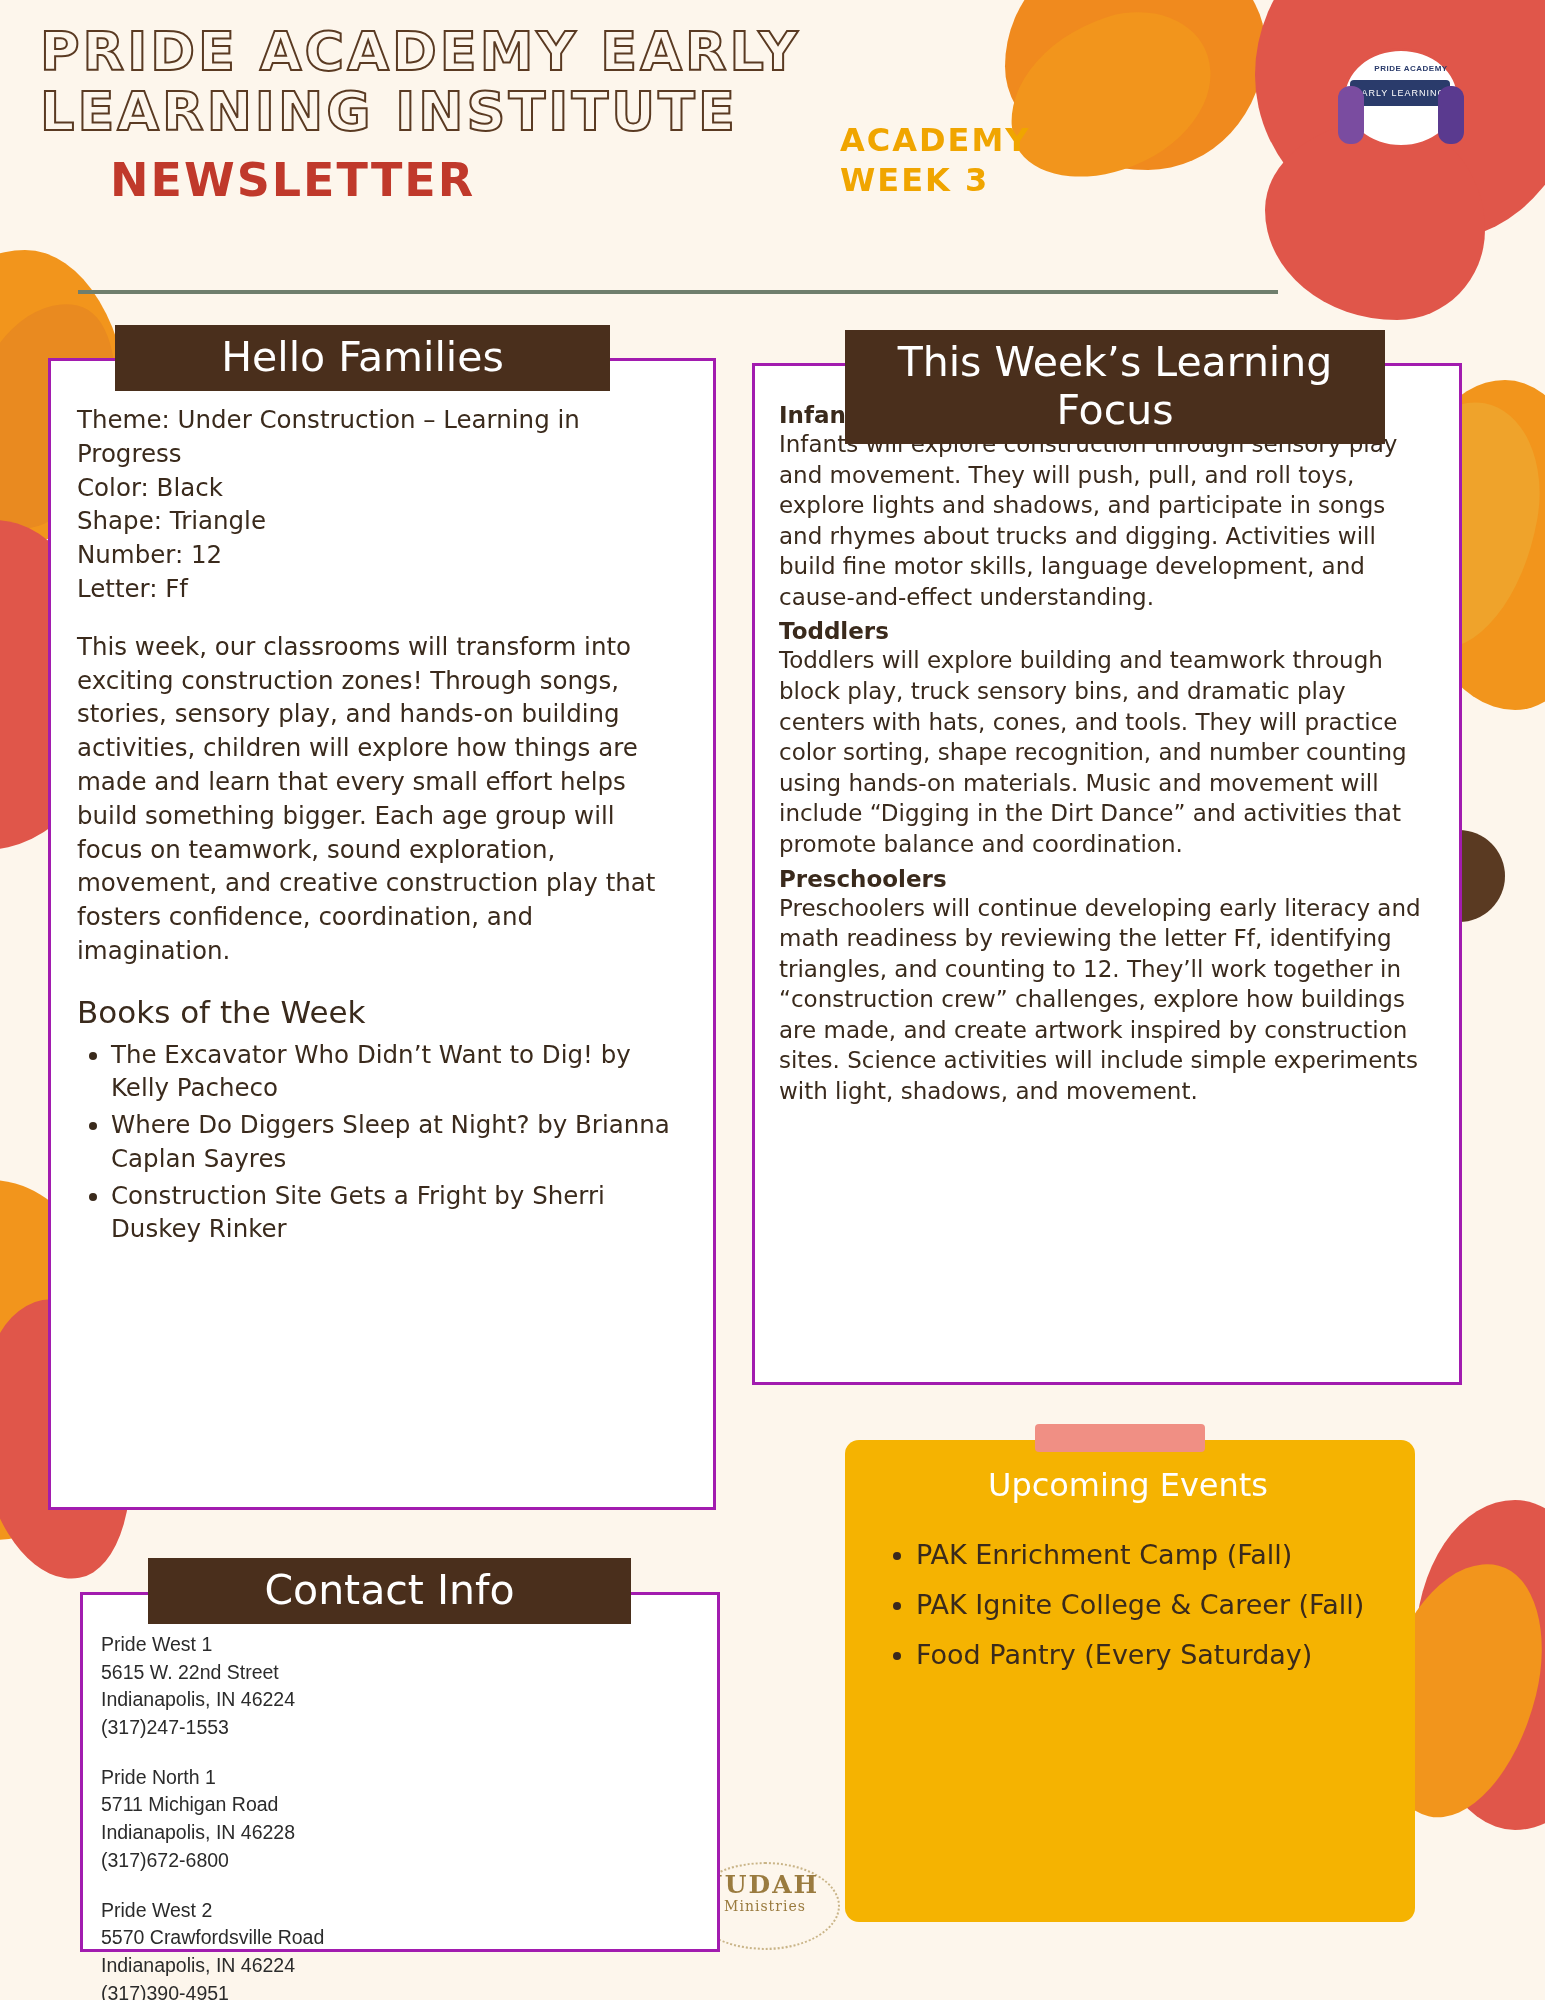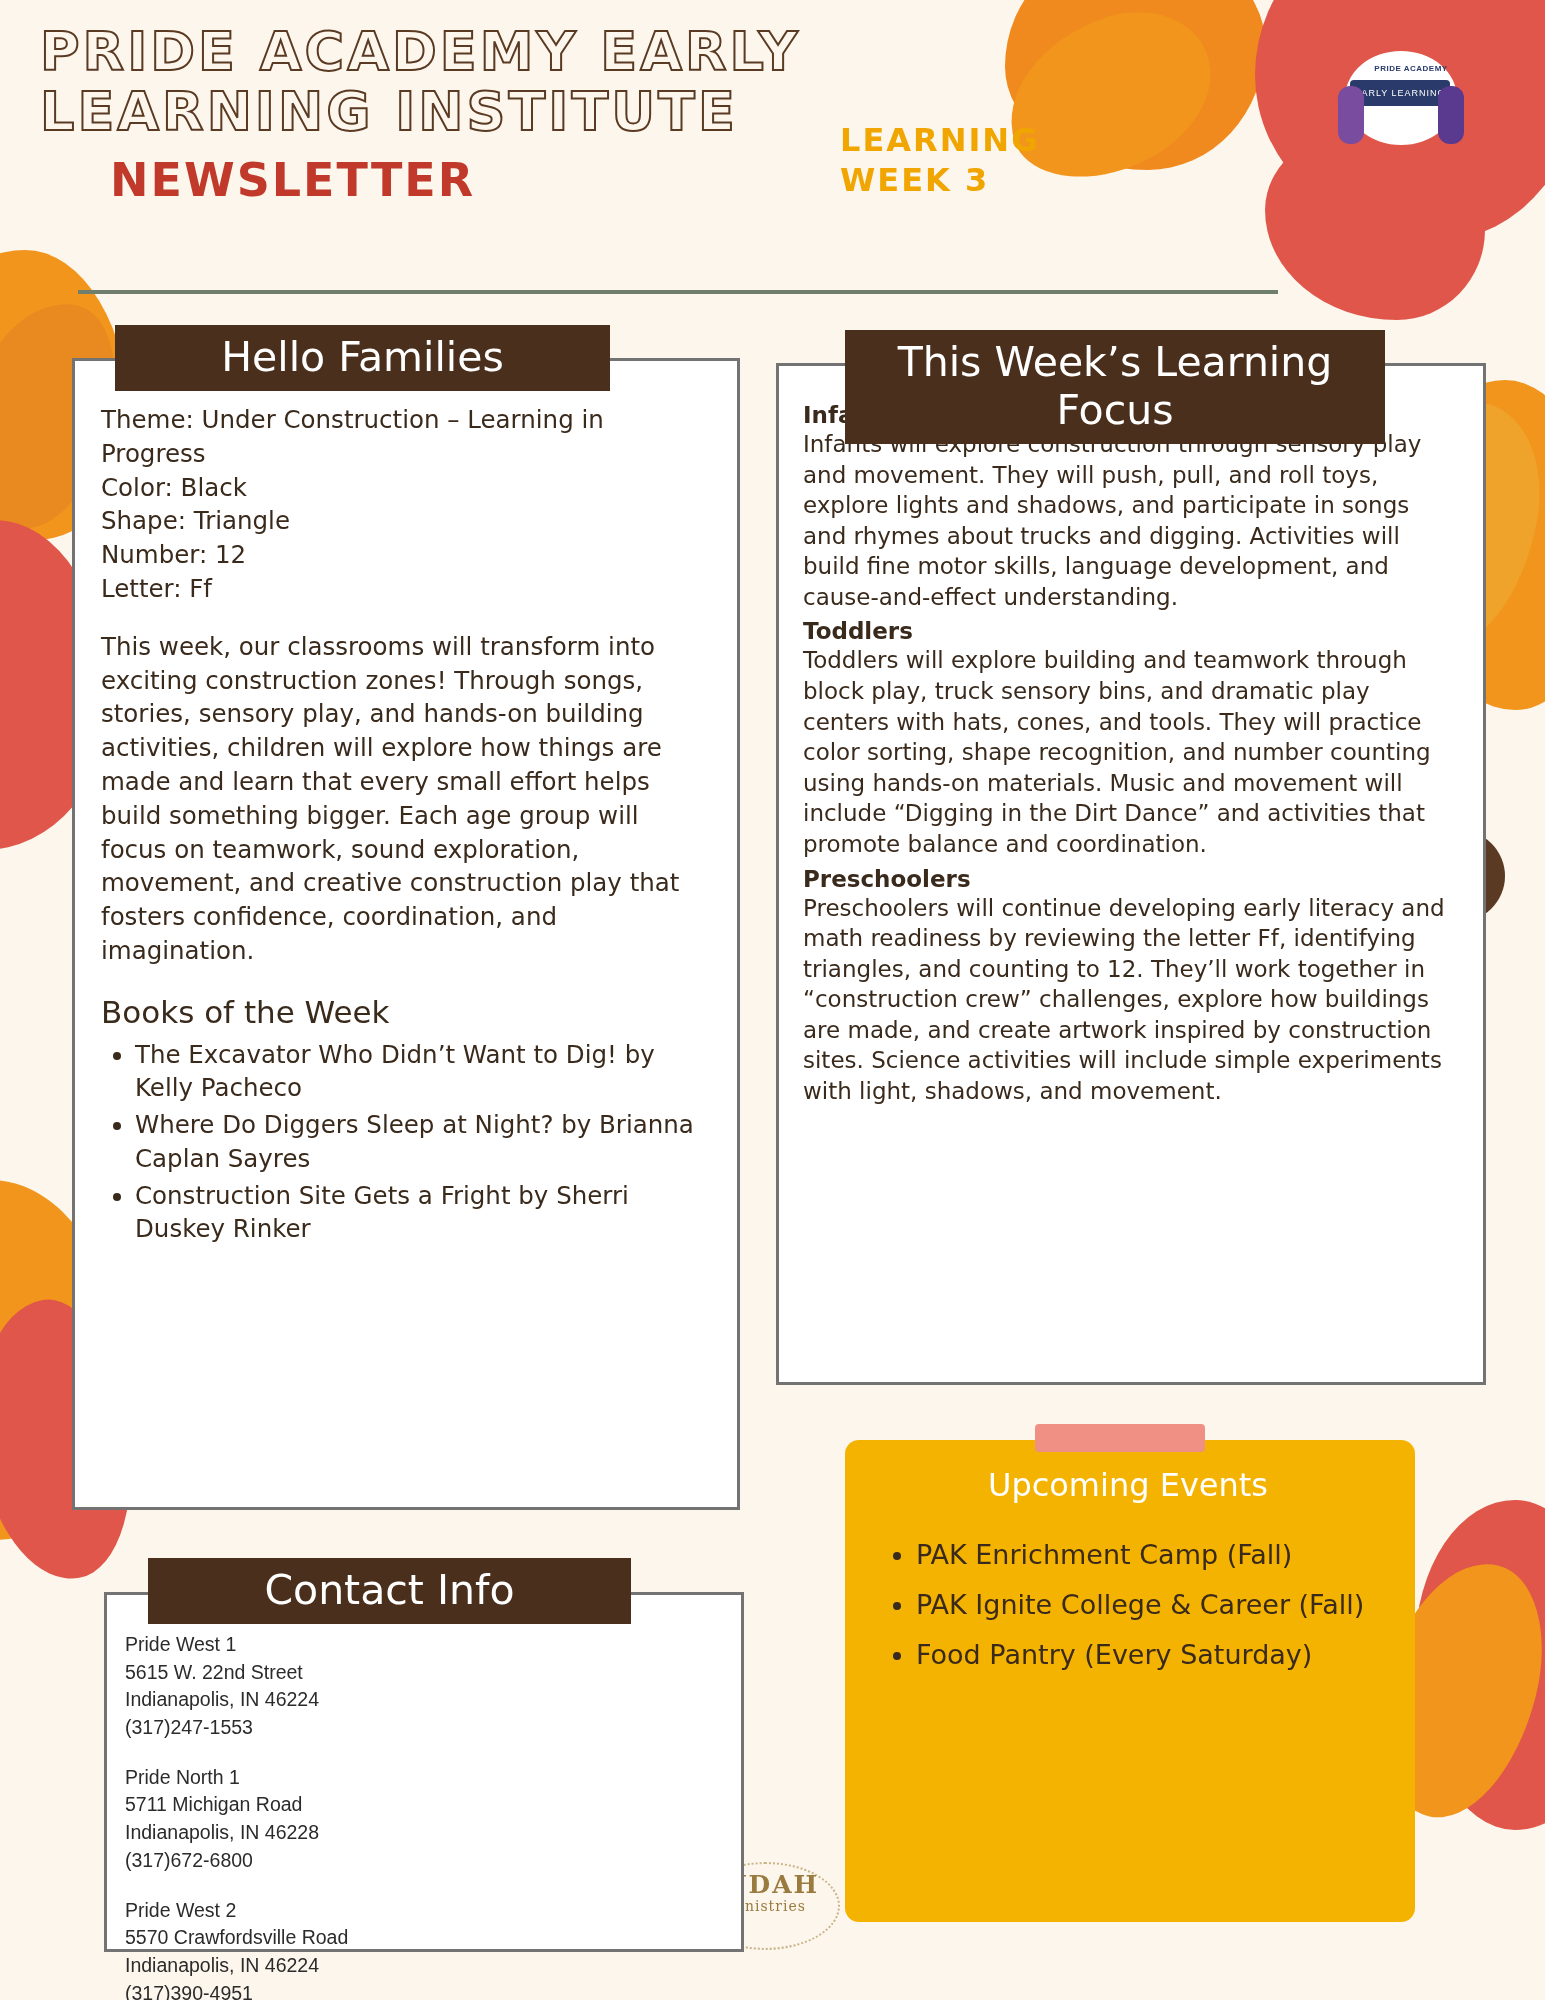--- a/index.html
+++ b/index.html
@@ -162,23 +162,22 @@
     color: #ffffff;
     font-family: "DejaVu Sans", sans-serif;
     font-size: 41px;
     text-align: center;
     padding: 8px 0 10px;
     z-index: 3;
   }
   .panel-box {
     position: absolute;
     background: #ffffff;
-    border: 3px solid #737373;
+    border: 3px solid #a21caf;
     z-index: 2;
-    margin-left: 24px;
   }
 
   
   #hello-title { top: 325px; left: 115px; width: 495px; }
   #hello-box   { top: 358px; left: 48px; width: 668px; height: 1152px; padding: 28px 26px 20px; }
   .body-text {
     font-family: "DejaVu Sans", sans-serif;
     font-size: 24.5px;
     line-height: 1.38;
     color: #3a2a1c;
@@ -314,21 +313,21 @@
 <div class="deco leaf-left-bottom"></div>
 <div class="deco blob-right-bottom"></div>
 <div class="deco leaf-right-bottom"></div>
 
 <div class="header">
   <div class="school-name">Pride Academy Early</div>
   <div class="school-name">Learning Institute</div>
   <div class="newsletter-word">NEWSLETTER</div>
 </div>
 <div class="issue-date">
-  <div>LEARNING</div>
+  <div>ACADEMY</div>
   <div>WEEK 3</div>
 </div>
 <div class="header-rule"></div>
 
 <div class="logo">
   <div class="logo-circle"></div>
   <div class="logo-top-text">PRIDE ACADEMY</div>
   <div class="logo-band">EARLY LEARNING</div>
   <div class="logo-fig" style="left:18px;top:66px;background:#7a4ca0;"></div>
   <div class="logo-fig" style="left:118px;top:66px;background:#5a3a8f;"></div>

